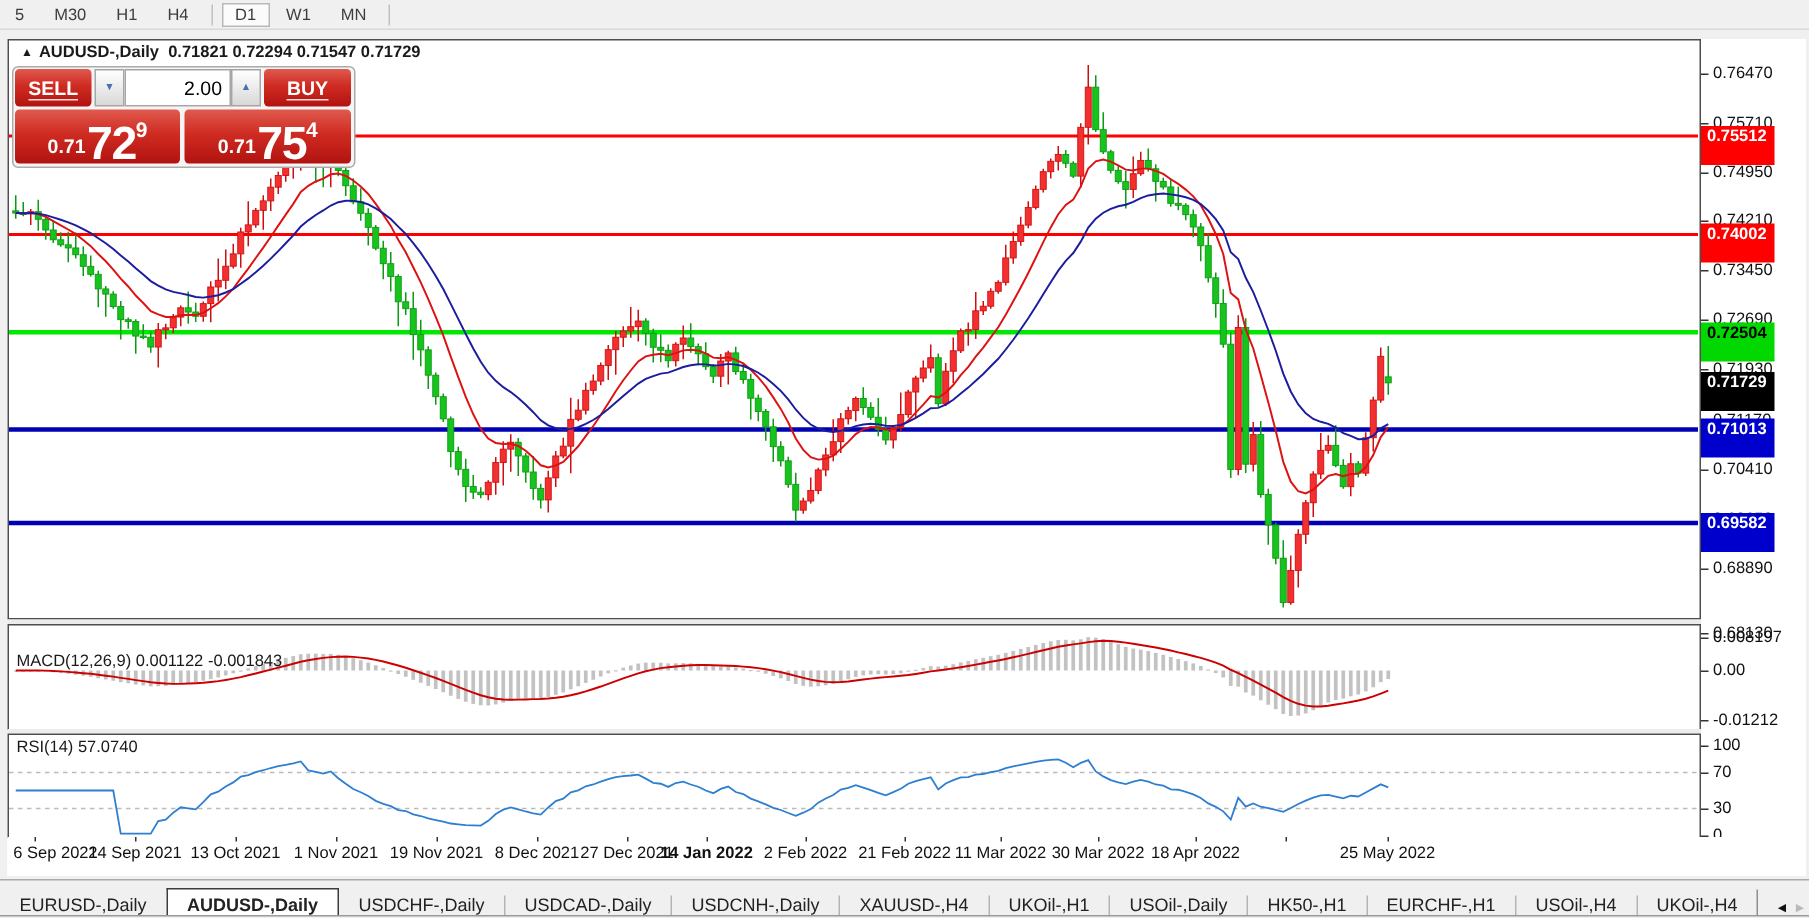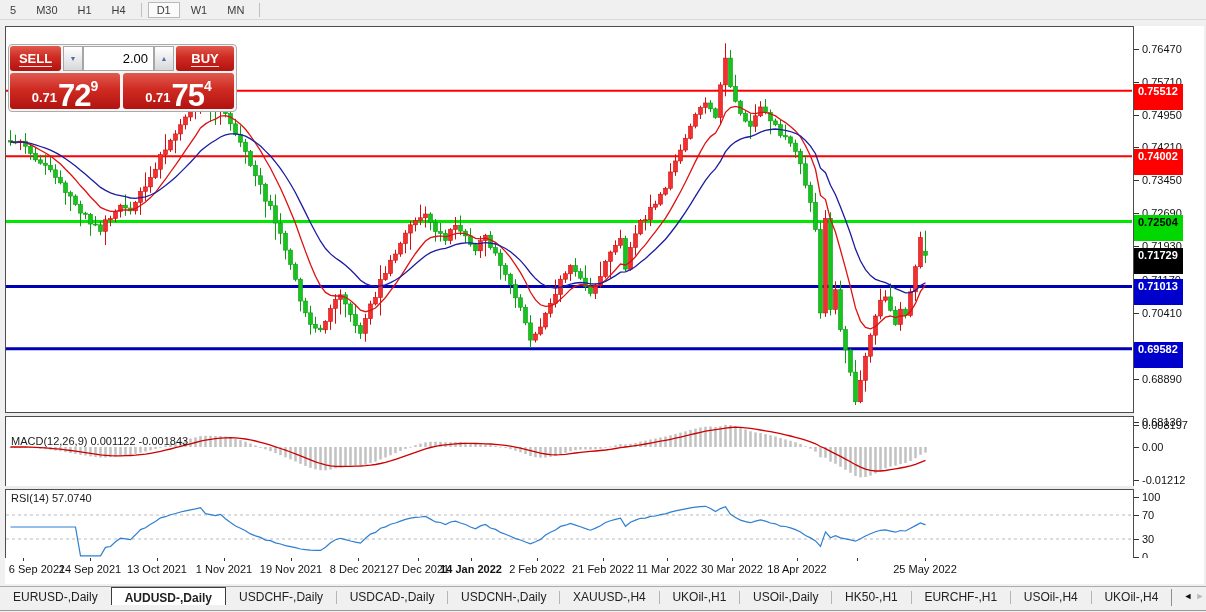--- a/index.html
+++ b/index.html
@@ -55,21 +55,21 @@
     font-size:13px;text-align:right;padding-right:5px;font-family:"Liberation Sans",sans-serif;}
   .price-box{top:28px;height:36px;color:#fff;display:flex;align-items:flex-end;justify-content:center;cursor:pointer;}
   .sell-box{left:1px;width:110px;}
   .buy-box{left:114px;width:111px;}
   .pb-small{font-size:13px;font-weight:bold;margin:0 1px 4px 0;}
   .pb-big{font-size:31px;font-weight:bold;line-height:27px;letter-spacing:-1px;}
   .pb-sup{font-size:14px;font-weight:bold;margin-bottom:15px;}
 
   
   .tab-bar{position:absolute;left:0;top:586px;width:1206px;height:23px;background:#f0f0f0;
-    border-top:1px solid #aaa;border-bottom:1px solid #999;display:flex;align-items:flex-start;}
+    border-top:1px solid #aaa;border-bottom:1px solid #999;display:flex;align-items:flex-end;}
   .tab{font-size:12px;color:#222;padding:3px 13px 0 13px;cursor:pointer;white-space:nowrap;}
   .tab.active{background:#fff;border:1px solid #3c3c3c;border-bottom:none;font-weight:bold;margin-top:0px;}
   .tab-sep{width:1px;height:13px;background:#b5b5b5;margin-top:4px;}
   .tab-spacer{flex:1;}
   .tab-scroll-sep{width:1px;height:17px;background:#8f8f8f;margin:2px 10px 0 0;}
   .tab-arrow{width:18px;font-size:9px;text-align:center;padding-top:4px;cursor:pointer;}
   .arrow-left{color:#111;}
   .arrow-right{color:#b8b8b8;}
 </style>
 </head>
@@ -672,20 +672,23 @@
           <rect x="919.25" y="421" width="2.5" height="5.651300253128056" fill="#c2c2c2"></rect>
           <path d="M5.5 421.0 L10.5 421.0 L15.5 421.0 L20.5 421.0 L25.5 421.1 L30.5 421.3 L35.5 421.6 L40.5 421.9 L45.5 422.3 L50.5 422.8 L55.5 423.2 L60.5 423.8 L65.5 424.5 L70.5 425.1 L75.5 425.9 L80.5 426.6 L85.5 427.4 L90.5 428.1 L95.5 428.8 L100.5 429.3 L105.5 429.7 L110.5 429.9 L115.5 429.9 L120.5 429.7 L125.5 429.5 L130.5 429.2 L135.5 428.7 L140.5 428.1 L145.5 427.3 L150.5 426.4 L155.5 425.4 L160.5 424.2 L165.5 423.0 L170.5 421.7 L175.5 420.4 L180.5 419.1 L185.5 417.8 L190.5 416.5 L195.5 415.2 L200.5 414.2 L205.5 413.3 L210.5 412.6 L215.5 412.1 L220.5 411.8 L225.5 411.7 L230.5 411.9 L235.5 412.4 L240.5 413.0 L245.5 413.9 L250.5 415.0 L255.5 416.3 L260.5 417.7 L265.5 419.2 L270.5 420.8 L275.5 422.5 L280.5 424.2 L285.5 426.0 L290.5 427.9 L295.5 429.9 L300.5 431.9 L305.5 433.9 L310.5 435.8 L315.5 437.5 L320.5 438.8 L325.5 439.8 L330.5 440.3 L335.5 440.5 L340.5 440.4 L345.5 440.3 L350.5 440.1 L355.5 440.0 L360.5 439.7 L365.5 439.2 L370.5 438.5 L375.5 437.5 L380.5 436.3 L385.5 434.9 L390.5 433.3 L395.5 431.7 L400.5 429.9 L405.5 428.1 L410.5 426.3 L415.5 424.6 L420.5 422.9 L425.5 421.5 L430.5 420.4 L435.5 419.4 L440.5 418.8 L445.5 418.3 L450.5 417.8 L455.5 417.5 L460.5 417.3 L465.5 417.3 L470.5 417.5 L475.5 417.7 L480.5 417.8 L485.5 418.0 L490.5 418.4 L495.5 418.8 L500.5 419.4 L505.5 420.2 L510.5 421.1 L515.5 422.1 L520.5 423.3 L525.5 424.6 L530.5 425.9 L535.5 427.1 L540.5 428.0 L545.5 428.6 L550.5 428.8 L555.5 428.7 L560.5 428.3 L565.5 427.7 L570.5 427.0 L575.5 426.4 L580.5 425.8 L585.5 425.4 L590.5 425.0 L595.5 424.5 L600.5 424.0 L605.5 423.3 L610.5 422.5 L615.5 421.6 L620.5 421.0 L625.5 420.3 L630.5 419.6 L635.5 418.8 L640.5 418.0 L645.5 417.1 L650.5 416.2 L655.5 415.2 L660.5 414.3 L665.5 413.3 L670.5 412.2 L675.5 411.1 L680.5 409.9 L685.5 408.7 L690.5 407.5 L695.5 406.3 L700.5 405.2 L705.5 404.3 L710.5 403.6 L715.5 402.9 L720.5 402.1 L725.5 401.5 L730.5 401.2 L735.5 401.3 L740.5 401.8 L745.5 402.4 L750.5 403.2 L755.5 404.0 L760.5 404.8 L765.5 405.7 L770.5 406.7 L775.5 407.7 L780.5 408.9 L785.5 410.0 L790.5 411.3 L795.5 412.6 L800.5 414.1 L805.5 415.8 L810.5 417.8 L815.5 420.5 L820.5 422.7 L825.5 425.3 L830.5 427.8 L835.5 430.4 L840.5 433.1 L845.5 435.8 L850.5 438.7 L855.5 441.2 L860.5 443.2 L865.5 444.4 L870.5 445.0 L875.5 445.0 L880.5 444.5 L885.5 443.7 L890.5 442.9 L895.5 442.0 L900.5 441.0 L905.5 439.8 L910.5 438.3 L915.5 436.4 L920.5 434.4" fill="none" stroke="#cc0000" stroke-width="1.3"></path>
         </g>
         <g clip-path="url(#clipRsi)">
           <line x1="1" x2="1127" y1="489" y2="489" stroke="#bbbbbb" stroke-width="1" stroke-dasharray="3 3"></line>
           <line x1="1" x2="1127" y1="513" y2="513" stroke="#bbbbbb" stroke-width="1" stroke-dasharray="3 3"></line>
           <path d="M5.5 501.0 L10.5 501.0 L15.5 501.0 L20.5 501.0 L25.5 501.0 L30.5 501.0 L35.5 501.0 L40.5 501.0 L45.5 501.0 L50.5 501.0 L55.5 501.0 L60.5 501.0 L65.5 501.0 L70.5 501.0 L75.5 529.8 L80.5 529.8 L85.5 529.8 L90.5 529.8 L95.5 529.8 L100.5 521.4 L105.5 520.5 L110.5 515.8 L115.5 512.2 L120.5 512.9 L125.5 513.6 L130.5 508.8 L135.5 503.6 L140.5 501.8 L145.5 498.3 L150.5 495.6 L155.5 491.8 L160.5 490.7 L165.5 488.7 L170.5 487.5 L175.5 486.0 L180.5 484.8 L185.5 483.9 L190.5 482.9 L195.5 481.6 L200.5 487.6 L205.5 488.6 L210.5 489.7 L215.5 488.3 L220.5 492.8 L225.5 496.5 L230.5 500.0 L235.5 502.2 L240.5 504.7 L245.5 507.9 L250.5 509.9 L255.5 511.4 L260.5 514.1 L265.5 514.7 L270.5 516.9 L275.5 518.0 L280.5 519.6 L285.5 520.7 L290.5 521.7 L295.5 523.0 L300.5 523.6 L305.5 524.1 L310.5 524.3 L315.5 524.4 L320.5 521.2 L325.5 516.7 L330.5 513.8 L335.5 512.3 L340.5 513.6 L345.5 515.0 L350.5 516.2 L355.5 517.1 L360.5 512.3 L365.5 508.1 L370.5 506.4 L375.5 502.2 L380.5 500.9 L385.5 498.2 L390.5 497.0 L395.5 495.1 L400.5 493.4 L405.5 492.1 L410.5 491.4 L415.5 491.0 L420.5 490.4 L425.5 493.1 L430.5 495.9 L435.5 496.5 L440.5 498.6 L445.5 496.0 L450.5 495.1 L455.5 497.0 L460.5 498.5 L465.5 501.0 L470.5 502.8 L475.5 499.9 L480.5 498.4 L485.5 502.0 L490.5 503.4 L495.5 506.4 L500.5 508.3 L505.5 510.3 L510.5 512.6 L515.5 514.0 L520.5 516.0 L525.5 517.9 L530.5 515.8 L535.5 513.4 L540.5 509.1 L545.5 506.3 L550.5 504.0 L555.5 500.4 L560.5 499.2 L565.5 497.5 L570.5 499.1 L575.5 500.7 L580.5 502.6 L585.5 504.2 L590.5 502.1 L595.5 499.8 L600.5 496.5 L605.5 494.7 L610.5 493.4 L615.5 492.2 L620.5 500.3 L625.5 496.3 L630.5 494.1 L635.5 492.3 L640.5 492.1 L645.5 490.4 L650.5 490.0 L655.5 488.7 L660.5 487.9 L665.5 486.1 L670.5 484.9 L675.5 483.9 L680.5 482.9 L685.5 481.9 L690.5 481.1 L695.5 480.6 L700.5 480.3 L705.5 482.5 L710.5 485.5 L715.5 482.6 L720.5 480.8 L725.5 488.3 L730.5 491.6 L735.5 494.1 L740.5 495.6 L745.5 496.7 L750.5 495.1 L755.5 493.9 L760.5 495.1 L765.5 497.0 L770.5 497.8 L775.5 500.2 L780.5 500.5 L785.5 501.9 L790.5 503.6 L795.5 506.0 L800.5 509.6 L805.5 511.9 L810.5 514.9 L815.5 520.4 L820.5 505.9 L825.5 511.7 L830.5 509.6 L835.5 511.8 L840.5 512.8 L845.5 513.9 L850.5 515.2 L855.5 512.7 L860.5 510.0 L865.5 507.8 L870.5 505.8 L875.5 504.3 L880.5 503.9 L885.5 505.1 L890.5 506.2 L895.5 504.5 L900.5 505.0 L905.5 502.3 L910.5 499.6 L915.5 496.9 L920.5 498.9" fill="none" stroke="#2f7fd0" stroke-width="1.2"></path>
         </g>
       </svg>
 
+    <div class="chart-title">
+      <span class="tri">▲</span><span>AUDUSD-,Daily</span>&nbsp;&nbsp;<span>0.71821 0.72294 0.71547 0.71729</span>
+    </div>
 
     <div class="pane-label" style="top:409px;">MACD(12,26,9) 0.001122 -0.001843</div>
     <div class="pane-label" style="top:466px;text-align:center;">RSI(14) 57.0740</div>
 
     <div class="quote-panel">
       <div class="qp qp-btn red-grad sell-btn">
           <span>SELL</span>
         </div>
       <div class="qp spin spin-down">▼</div>
       <input class="qp vol-field" readonly="" value="2.00" style="">

